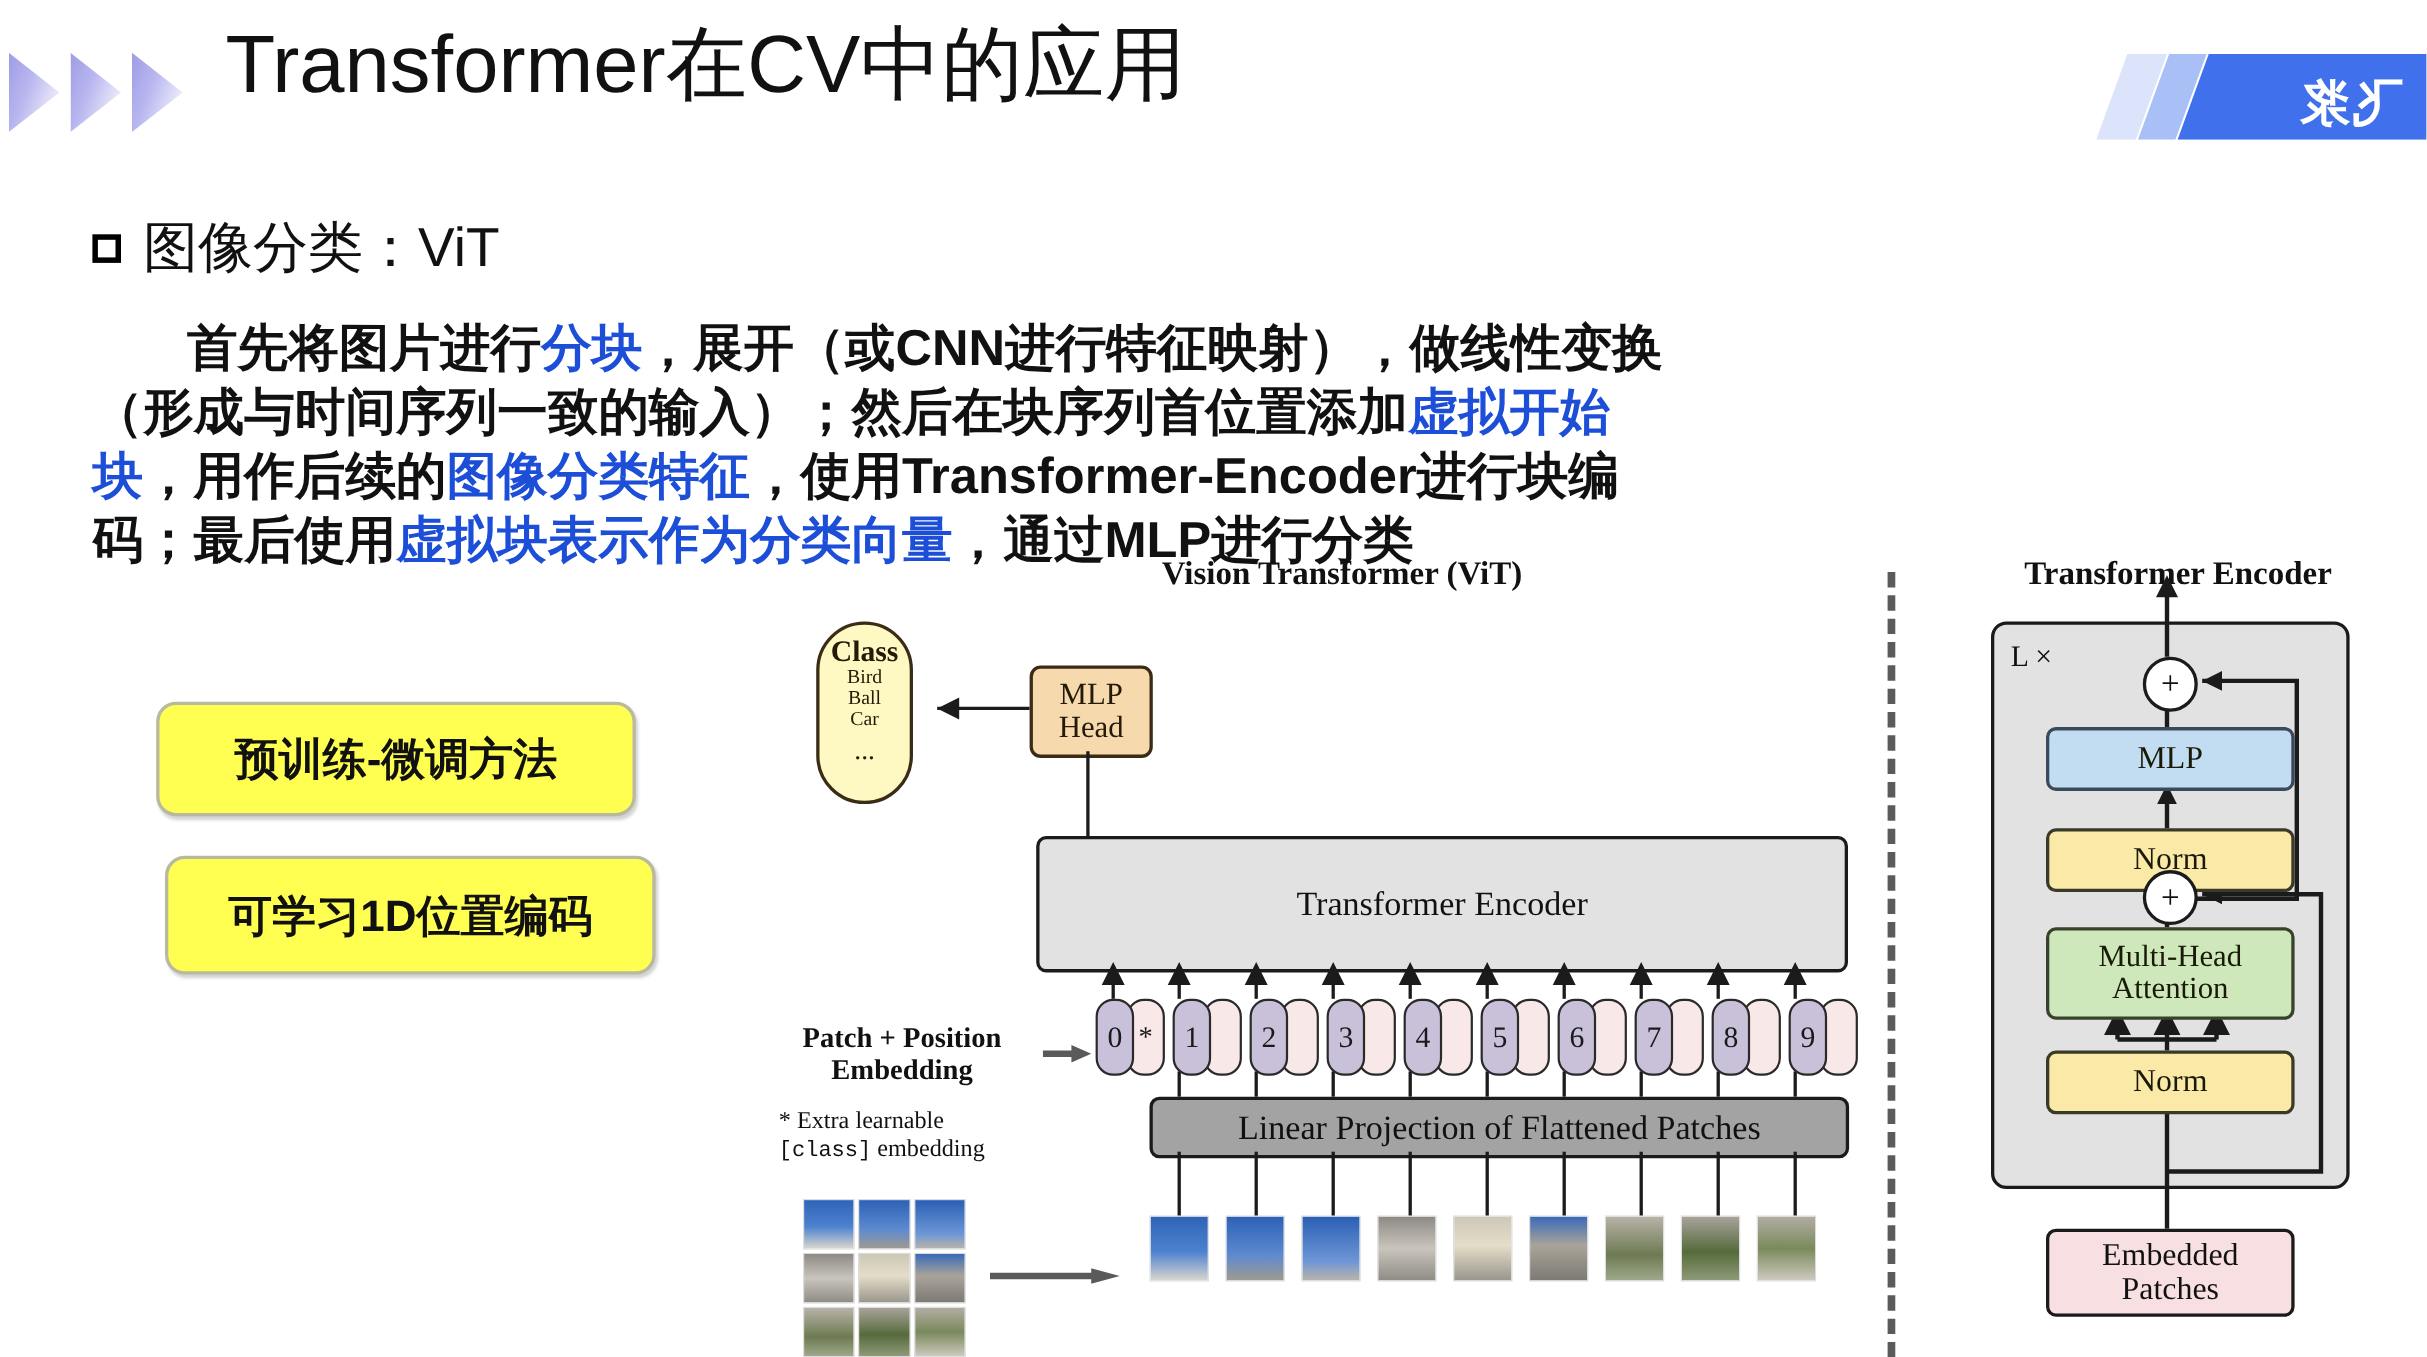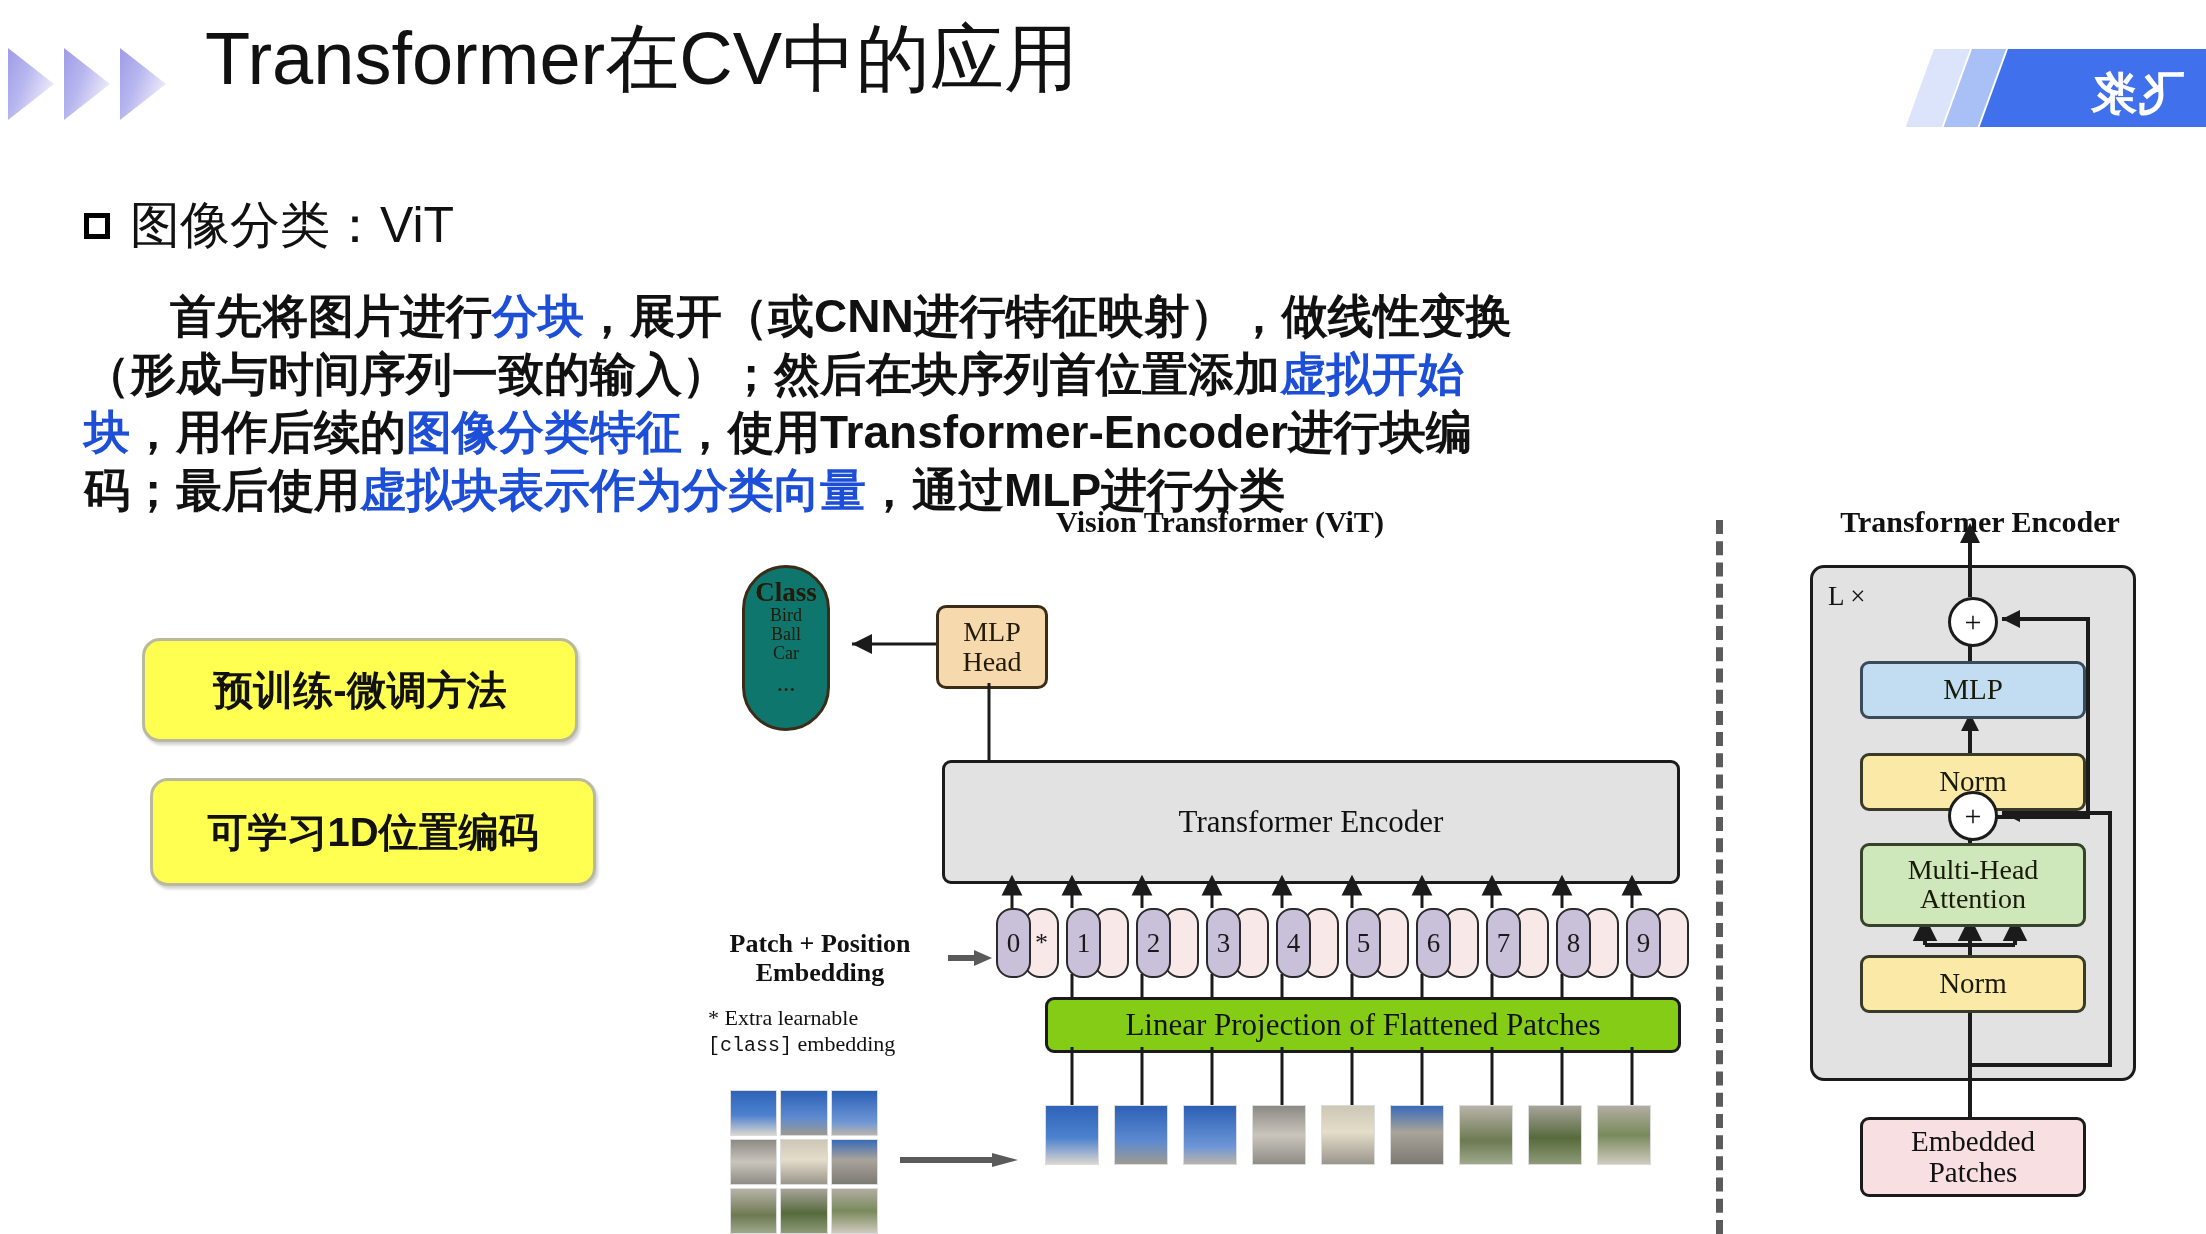--- a/index.html
+++ b/index.html
@@ -73,21 +73,21 @@
   #callout-1{left:150px;top:778px;width:440px;height:102px;}
 
   
   .fig{position:absolute;left:700px;top:505px;width:1010px;height:729px;}
   .fig-title{
     position:absolute;left:240px;top:0;width:560px;text-align:center;
     font-family:"Liberation Serif", serif;font-weight:bold;font-size:30px;color:#111;
   }
   .class-pill{
     position:absolute;left:42px;top:60px;width:88px;height:166px;
-    background:#0f766e;border:3px solid #3a2c16;border-radius:44px;
+    background:#fef9c3;border:3px solid #3a2c16;border-radius:44px;
     display:flex;flex-direction:column;align-items:center;justify-content:flex-start;
     padding-top:10px;box-sizing:border-box;
     font-family:"Liberation Serif", serif;color:#241a08;
   }
   .class-pill .ttl{font-weight:bold;font-size:27px;line-height:1.05;}
   .class-pill .it{font-size:18px;line-height:1.05;}
   .class-pill .dots{font-size:25px;margin-top:6px;}
   .mlp-head{
     position:absolute;left:236px;top:100px;width:106px;height:78px;
     background:#f7d9ae;border:3px solid #3a2c16;border-radius:10px;
@@ -95,21 +95,21 @@
     font-family:"Liberation Serif", serif;font-size:28px;color:#241a08;line-height:1.06;
   }
   .enc-bar{
     position:absolute;left:242px;top:255px;width:732px;height:118px;
     background:#e2e2e2;border:3px solid #1b1b1b;border-radius:9px;
     display:flex;align-items:center;justify-content:center;
     font-family:"Liberation Serif", serif;font-size:31px;color:#111;
   }
   .lp-bar{
     position:absolute;left:345px;top:492px;width:630px;height:50px;
-    background:#84cc16;border:3px solid #1b1b1b;border-radius:9px;
+    background:#a3a3a3;border:3px solid #1b1b1b;border-radius:9px;
     display:flex;align-items:center;justify-content:center;
     font-family:"Liberation Serif", serif;font-size:31px;color:#111;
   }
   .pp-label{
     position:absolute;left:0px;top:425px;width:240px;text-align:center;
     font-family:"Liberation Serif", serif;font-weight:bold;font-size:26px;color:#111;line-height:1.1;
   }
   .pp-note{
     position:absolute;left:8px;top:500px;width:240px;
     font-family:"Liberation Serif", serif;font-size:22px;color:#111;line-height:1.2;

